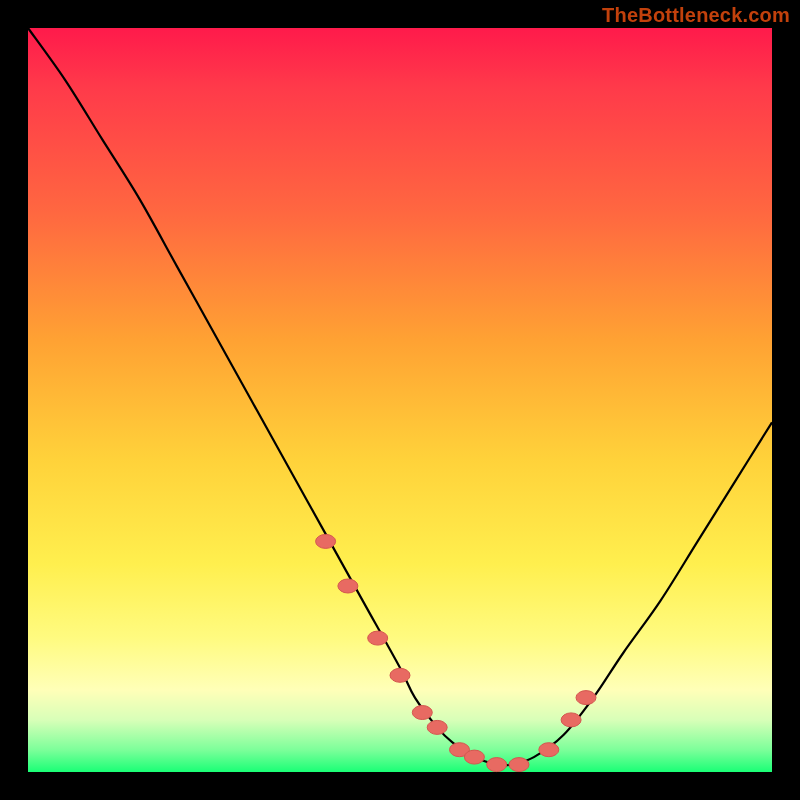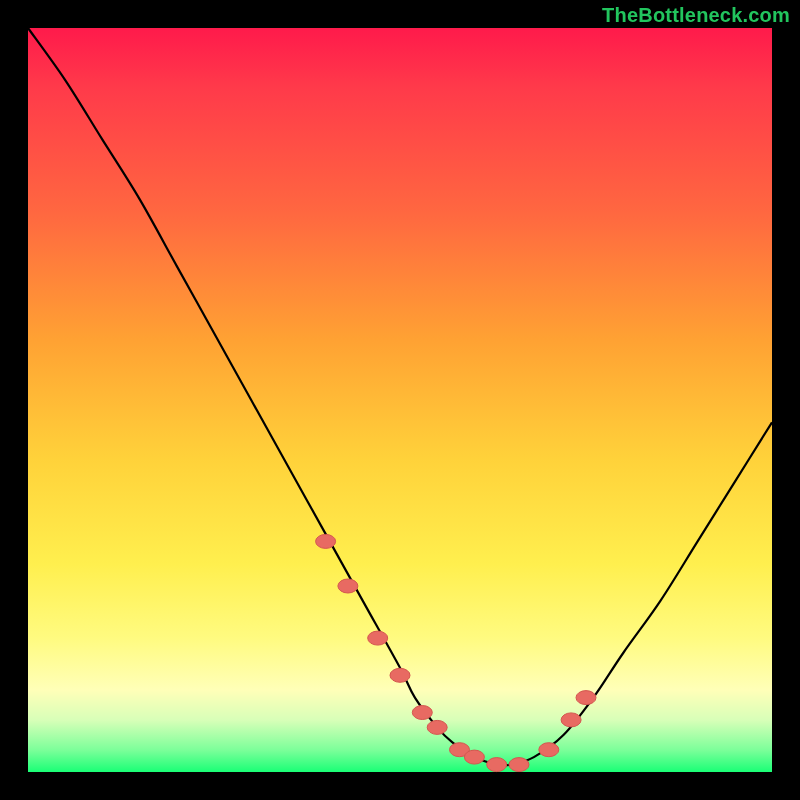--- a/index.html
+++ b/index.html
@@ -38,21 +38,21 @@
       #ffffb8 89%,
       #d8ffb8 93%,
       #7dff9a 97%,
       #1aff76 100%
     );
   }
   .watermark {
     position: absolute;
     top: 4px;
     right: 10px;
-    color: #22c55e;
+    color: #c2410c;
     font-size: 20px;
     font-weight: 600;
     letter-spacing: 0.2px;
     user-select: none;
   }
   svg.curve {
     position: absolute;
     left: 0;
     top: 0;
     width: 744px;

